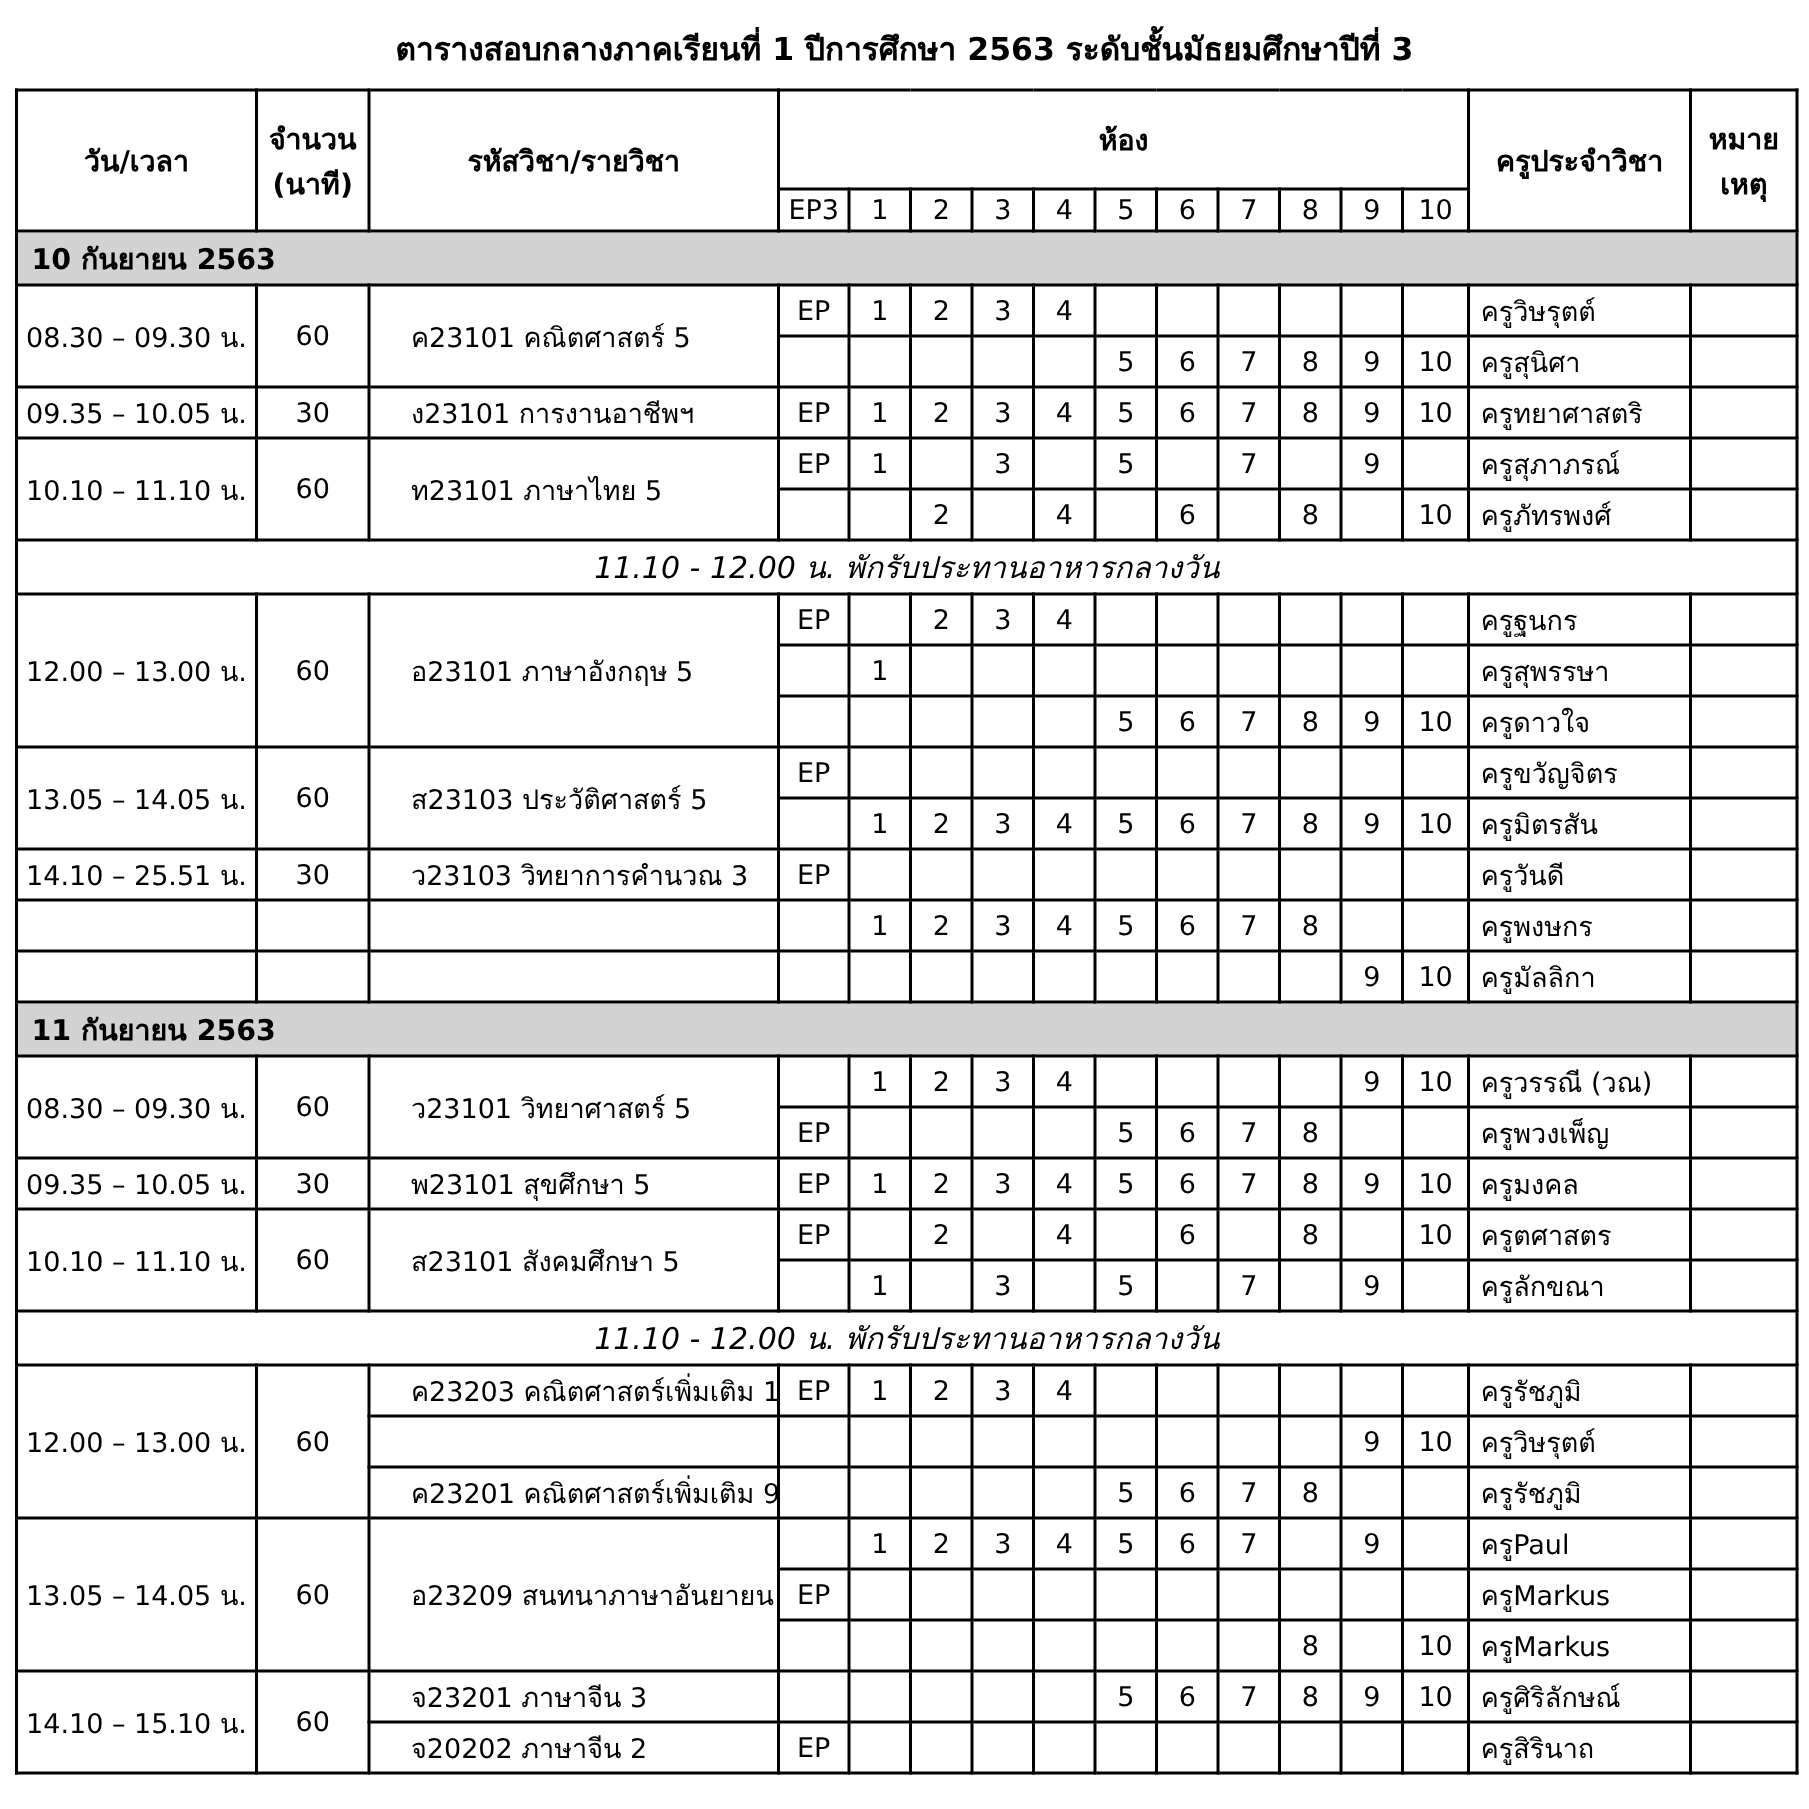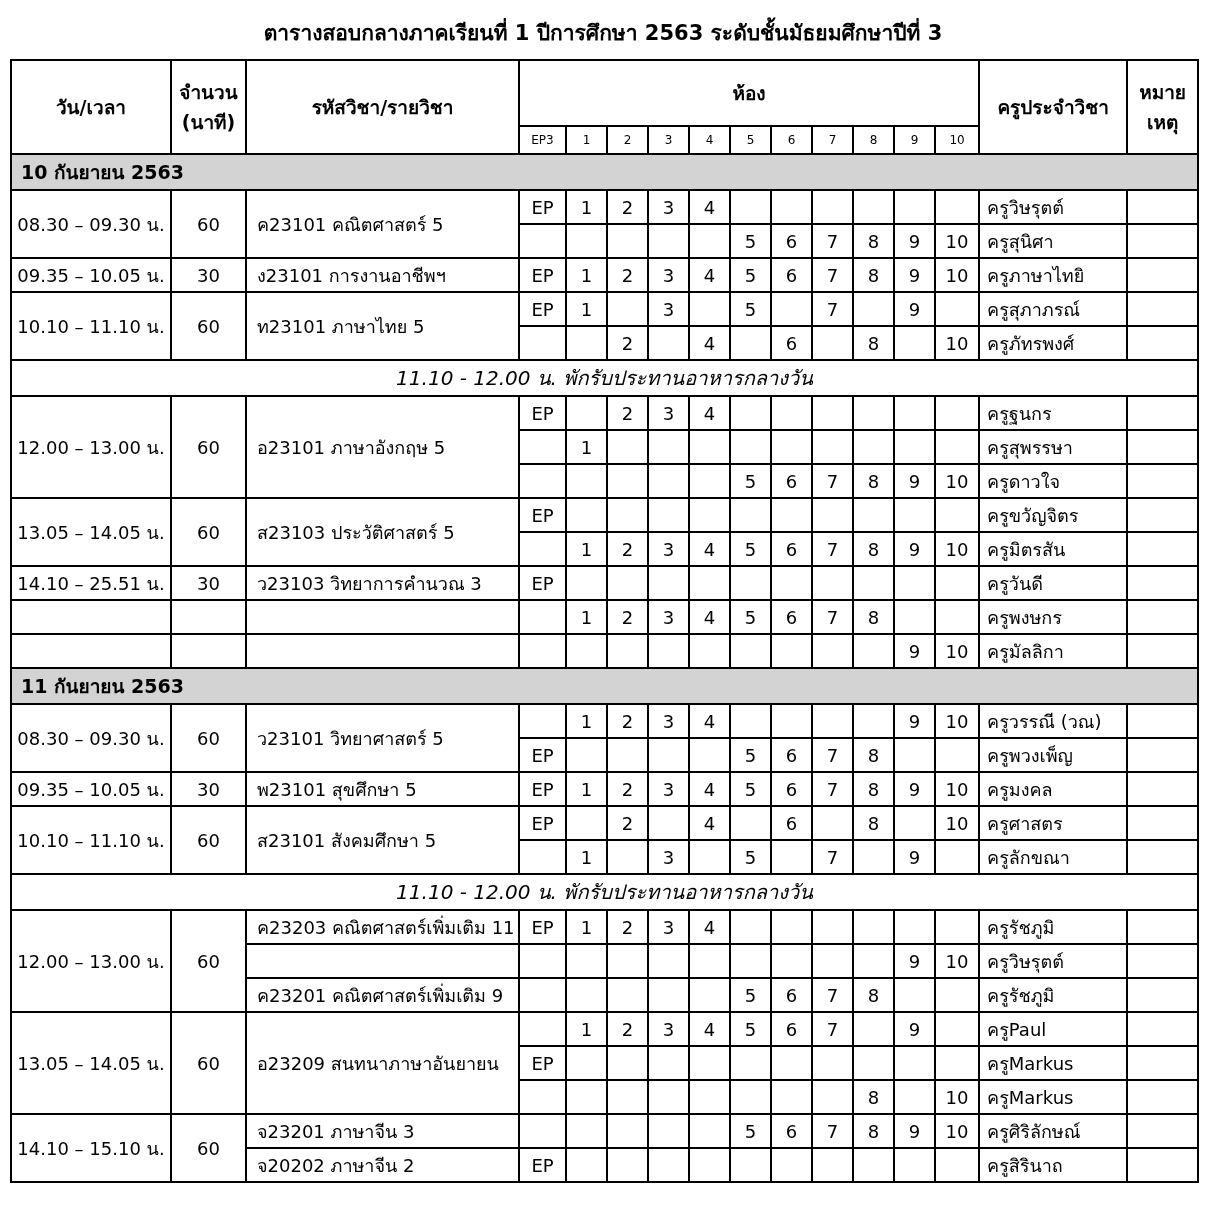--- a/index.html
+++ b/index.html
@@ -4,26 +4,26 @@
 <style>
   html,body{margin:0;padding:0;background:#ffffff;color:#000;}
   body{width:1206px;height:1206px;font-family:"DejaVu Sans","Liberation Sans",sans-serif;}
   .page{padding:12px 10px 0 10px;border-radius:23px;}
   .title{text-align:center;font-weight:bold;font-size:21px;margin:4px 0 10px 0;letter-spacing:0;}
   table{border-collapse:collapse;table-layout:fixed;width:1186px;}
   th,td{border:2px solid #000;overflow:hidden;white-space:nowrap;vertical-align:middle;}
   thead th{font-weight:bold;font-size:19px;text-align:center;background:#fff;}
   tr.h-main{height:66px;}
   tr.h-sub{height:28px;}
-  tr.h-sub th{font-weight:normal;font-size:12px;}
+  tr.h-sub th{font-weight:normal;font-size:18px;}
   tbody tr{height:34px;}
   tbody td{font-size:18px;}
   td.c-time{text-align:center;}
   td.c-dur{text-align:center;}
-  td.c-subj{text-align:left;padding-left:10px;}
+  td.c-subj{text-align:left;padding-left:27px;}
   td.c-room{text-align:center;}
   td.c-teach{text-align:left;padding-left:7px;}
   td.c-remark{text-align:center;}
   td.cell-section{background:#d3d3d3;font-weight:bold;font-size:19px;text-align:left;padding-left:9px;}
   tr.r-section{height:36px;}
   tr.r-break{height:30px;}
   td.cell-break{text-align:center;font-style:italic;font-size:20px;}
 </style>
 </head>
 <body>
@@ -124,21 +124,21 @@
           <td class="c-room">1</td>
           <td class="c-room">2</td>
           <td class="c-room">3</td>
           <td class="c-room">4</td>
           <td class="c-room">5</td>
           <td class="c-room">6</td>
           <td class="c-room">7</td>
           <td class="c-room">8</td>
           <td class="c-room">9</td>
           <td class="c-room">10</td>
-          <td class="c-teach">ครูภาษาไทยิ</td>
+          <td class="c-teach">ครูทยาศาสตริ</td>
           <td class="c-remark"></td>
         </tr>
         <tr>
           <td class="c-time" rowspan="2">10.10 – 11.10 น.</td>
           <td class="c-dur" rowspan="2">60</td>
           <td class="c-subj" rowspan="2">ท23101 ภาษาไทย 5</td>
           <td class="c-room">EP</td>
           <td class="c-room">1</td>
           <td class="c-room"></td>
           <td class="c-room">3</td>
@@ -367,21 +367,21 @@
           <td class="c-room"></td>
           <td class="c-room">2</td>
           <td class="c-room"></td>
           <td class="c-room">4</td>
           <td class="c-room"></td>
           <td class="c-room">6</td>
           <td class="c-room"></td>
           <td class="c-room">8</td>
           <td class="c-room"></td>
           <td class="c-room">10</td>
-          <td class="c-teach">ครูศาสตร</td>
+          <td class="c-teach">ครูตศาสตร</td>
           <td class="c-remark"></td>
         </tr>
         <tr>
           <td class="c-room"></td>
           <td class="c-room">1</td>
           <td class="c-room"></td>
           <td class="c-room">3</td>
           <td class="c-room"></td>
           <td class="c-room">5</td>
           <td class="c-room"></td>

